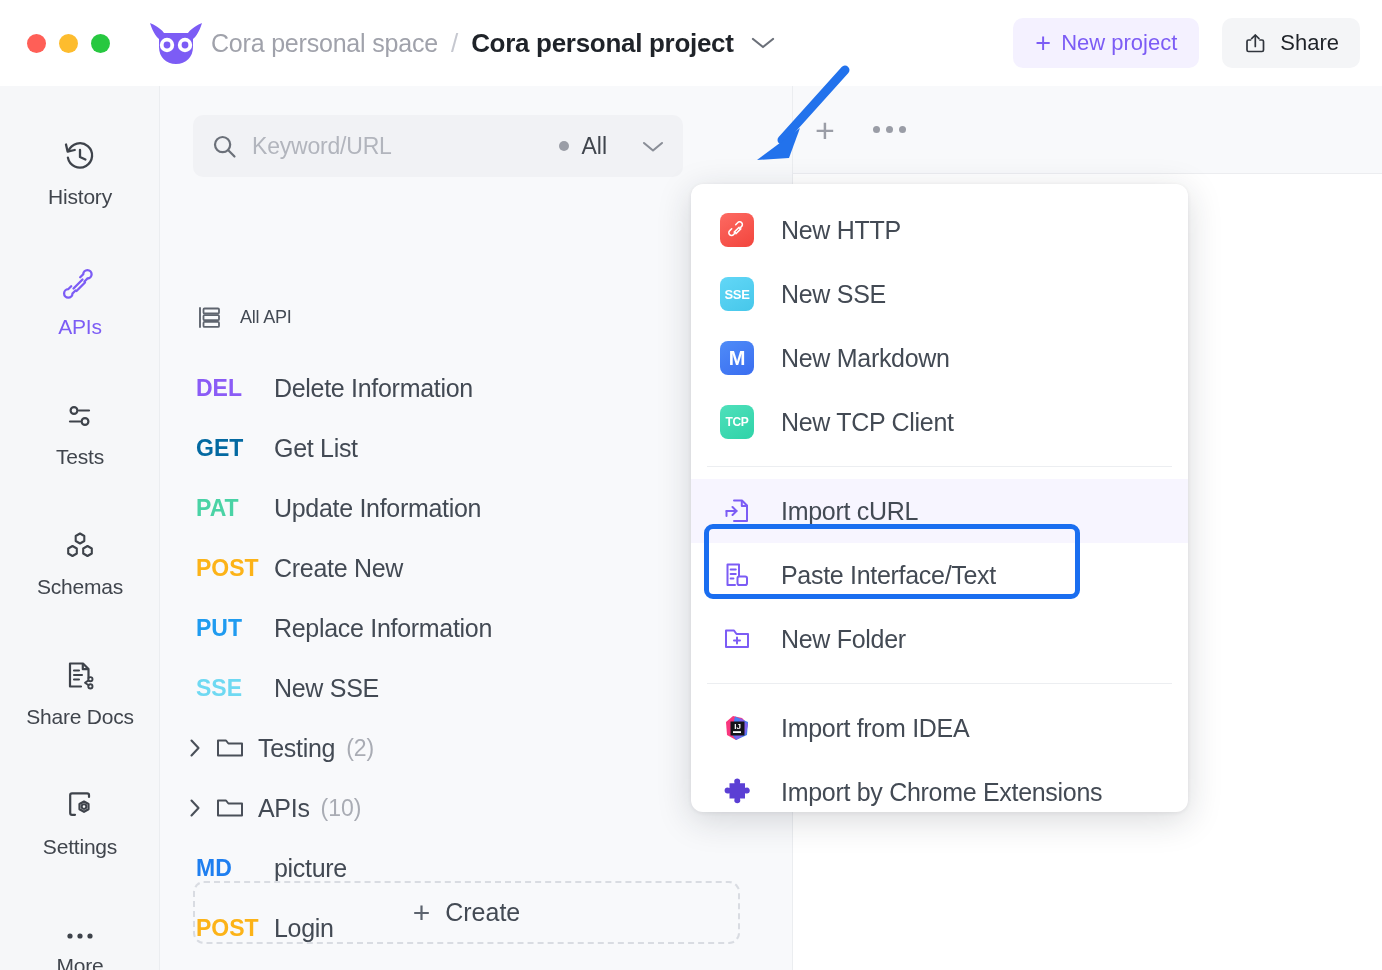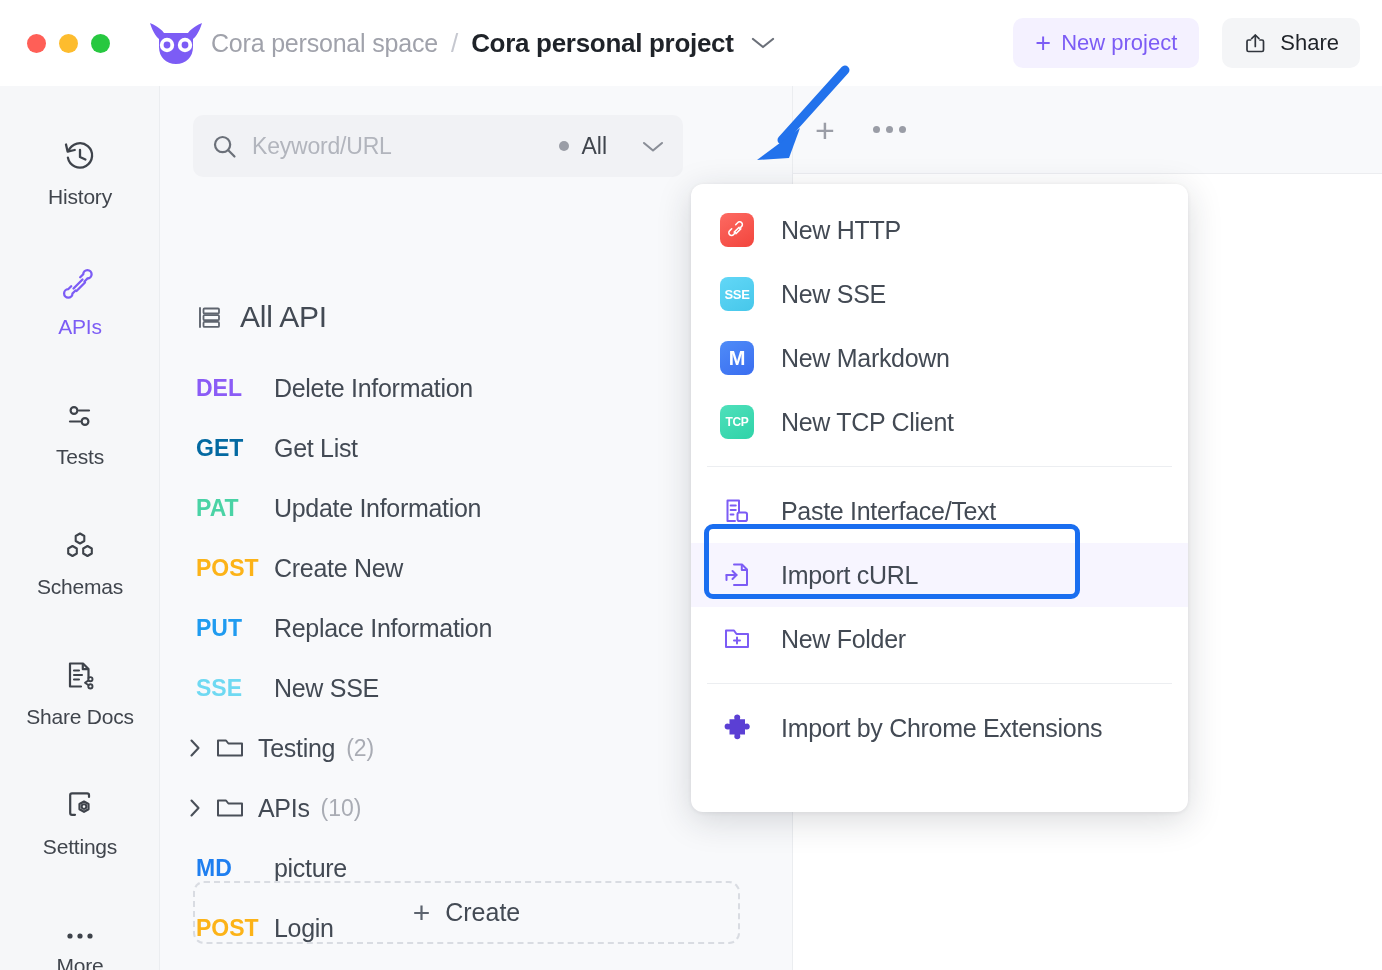--- a/index.html
+++ b/index.html
@@ -128,21 +128,21 @@
     cursor: pointer;
   }
 
   
   .allapi-row {
     position: absolute; left: 0; top: 205px;
     width: 633px; height: 52px;
     display: flex; align-items: center; padding-left: 36px;
   }
   .allapi-label {
-    margin-left: 17px; font-size: 30px; color: #434a54;
+    margin-left: 17px; font-size: 18px; color: #434a54;
     letter-spacing: -0.2px;
   }
   .allapi-icons {
     margin-left: auto; margin-right: 18px;
     display: flex; align-items: center; gap: 32px;
   }
 
   
   .apilist { position: absolute; left: 0; top: 272px; width: 633px; }
   .api-row {
@@ -518,56 +518,69 @@
 
     <div class="menu-item">
       <span class="menu-icon">
         <span class="sq sq-tcp">TCP</span>
       </span>
       <span class="menu-label">New TCP Client</span>
     </div>
 
     <div class="menu-sep"></div>
 
-    <div class="menu-item">
-      <span class="menu-icon">
-        <svg width="30" height="30" viewBox="0 0 30 30">
-          <path d="M5.5 4.5 L17 4.5 L17 16 M5.5 4.5 L5.5 25 L13 25" fill="none" stroke="#7c5cf5" stroke-width="2" stroke-linejoin="round" stroke-linecap="round"></path>
-          <path d="M8.6 9.5 L13.8 9.5 M8.6 14 L13.8 14 M8.6 18.5 L11.5 18.5" fill="none" stroke="#7c5cf5" stroke-width="1.9" stroke-linecap="round"></path>
-          <rect x="15.5" y="16.5" width="9.5" height="8.5" rx="1.8" fill="none" stroke="#7c5cf5" stroke-width="2"></rect>
-        </svg>
-      </span>
-      <span class="menu-label">Paste Interface/Text</span>
-    </div>
-
     <div class="menu-item highlight">
       <span class="menu-icon">
         <svg width="30" height="30" viewBox="0 0 30 30">
           <path d="M12 4.5 L20 4.5 L25 9.5 L25 25 L12 25" fill="none" stroke="#7c5cf5" stroke-width="2" stroke-linejoin="round" stroke-linecap="round"></path>
           <path d="M19.8 4.8 L19.8 10 L25 10" fill="none" stroke="#7c5cf5" stroke-width="2" stroke-linejoin="round"></path>
           <path d="M4.5 15 L14.5 15" fill="none" stroke="#7c5cf5" stroke-width="2" stroke-linecap="round"></path>
           <path d="M10.5 11 L14.5 15 L10.5 19" fill="none" stroke="#7c5cf5" stroke-width="2" stroke-linecap="round" stroke-linejoin="round"></path>
           <path d="M4.5 15 L4.5 20" fill="none" stroke="#7c5cf5" stroke-width="2" stroke-linecap="round"></path>
         </svg>
       </span>
       <span class="menu-label">Import cURL</span>
     </div>
 
     <div class="menu-item">
       <span class="menu-icon">
         <svg width="30" height="30" viewBox="0 0 30 30">
+          <path d="M5.5 4.5 L17 4.5 L17 16 M5.5 4.5 L5.5 25 L13 25" fill="none" stroke="#7c5cf5" stroke-width="2" stroke-linejoin="round" stroke-linecap="round"></path>
+          <path d="M8.6 9.5 L13.8 9.5 M8.6 14 L13.8 14 M8.6 18.5 L11.5 18.5" fill="none" stroke="#7c5cf5" stroke-width="1.9" stroke-linecap="round"></path>
+          <rect x="15.5" y="16.5" width="9.5" height="8.5" rx="1.8" fill="none" stroke="#7c5cf5" stroke-width="2"></rect>
+        </svg>
+      </span>
+      <span class="menu-label">Paste Interface/Text</span>
+    </div>
+
+    <div class="menu-item">
+      <span class="menu-icon">
+        <svg width="30" height="30" viewBox="0 0 30 30">
           <path d="M4 23 L4 6.5 L12 6.5 L14.5 10 L26 10 L26 23 Z" fill="none" stroke="#7c5cf5" stroke-width="2" stroke-linejoin="round"></path>
           <path d="M15 13.5 L15 19.5 M12 16.5 L18 16.5" fill="none" stroke="#7c5cf5" stroke-width="2" stroke-linecap="round"></path>
         </svg>
       </span>
       <span class="menu-label">New Folder</span>
     </div>
 
     <div class="menu-sep"></div>
 
+    <div class="menu-item">
+      <span class="menu-icon">
+        <svg width="30" height="30" viewBox="0 0 30 30">
+          <path d="M4 9 L11 3 L20 5 L26 11 L23 22 L14 27 L5 22 Z" fill="#f9377e"></path>
+          <path d="M13 3.5 L26 9 L25 22 L14 27 L9 20 Z" fill="#4a7ef0"></path>
+          <path d="M19 5 L26 12 L23.5 21 L14.5 26.5 L11 18 Z" fill="#8b5cf0" opacity="0.85"></path>
+          <rect x="8.5" y="8.5" width="14" height="14" fill="#14141b"></rect>
+          <text x="15.5" y="16" font-family="'Liberation Sans',sans-serif" font-size="8" font-weight="700" fill="#ffffff" text-anchor="middle">IJ</text>
+          <rect x="11" y="18.2" width="8" height="1.8" fill="#ffffff"></rect>
+        </svg>
+      </span>
+      <span class="menu-label">Import from IDEA</span>
+    </div>
 
     <div class="menu-item">
       <span class="menu-icon">
         <svg width="30" height="30" viewBox="0 0 30 30">
           <path d="M12.2 4.2 C12.2 2.6 13.5 1.5 15.2 1.5 C16.9 1.5 18.2 2.6 18.2 4.2 C18.2 5 17.9 5.6 17.9 6.2 L23 6.2 L23 10.8 C23.6 10.8 24.2 10.4 25 10.4 C26.7 10.4 27.8 11.8 27.8 13.5 C27.8 15.2 26.7 16.5 25 16.5 C24.2 16.5 23.6 16.2 23 16.2 L23 21.5 L18 21.5 C18 22.1 18.3 22.7 18.3 23.5 C18.3 25.2 17 26.3 15.3 26.3 C13.6 26.3 12.3 25.2 12.3 23.5 C12.3 22.7 12.6 22.1 12.6 21.5 L7.5 21.5 L7.5 16.3 C6.9 16.3 6.3 16.6 5.5 16.6 C3.8 16.6 2.6 15.3 2.6 13.6 C2.6 11.9 3.8 10.6 5.5 10.6 C6.3 10.6 6.9 10.9 7.5 10.9 L7.5 6.2 L12.5 6.2 C12.5 5.6 12.2 5 12.2 4.2 Z" fill="#5b3fd4"></path>
         </svg>
       </span>
       <span class="menu-label">Import by Chrome Extensions</span>
     </div>
   </div>

